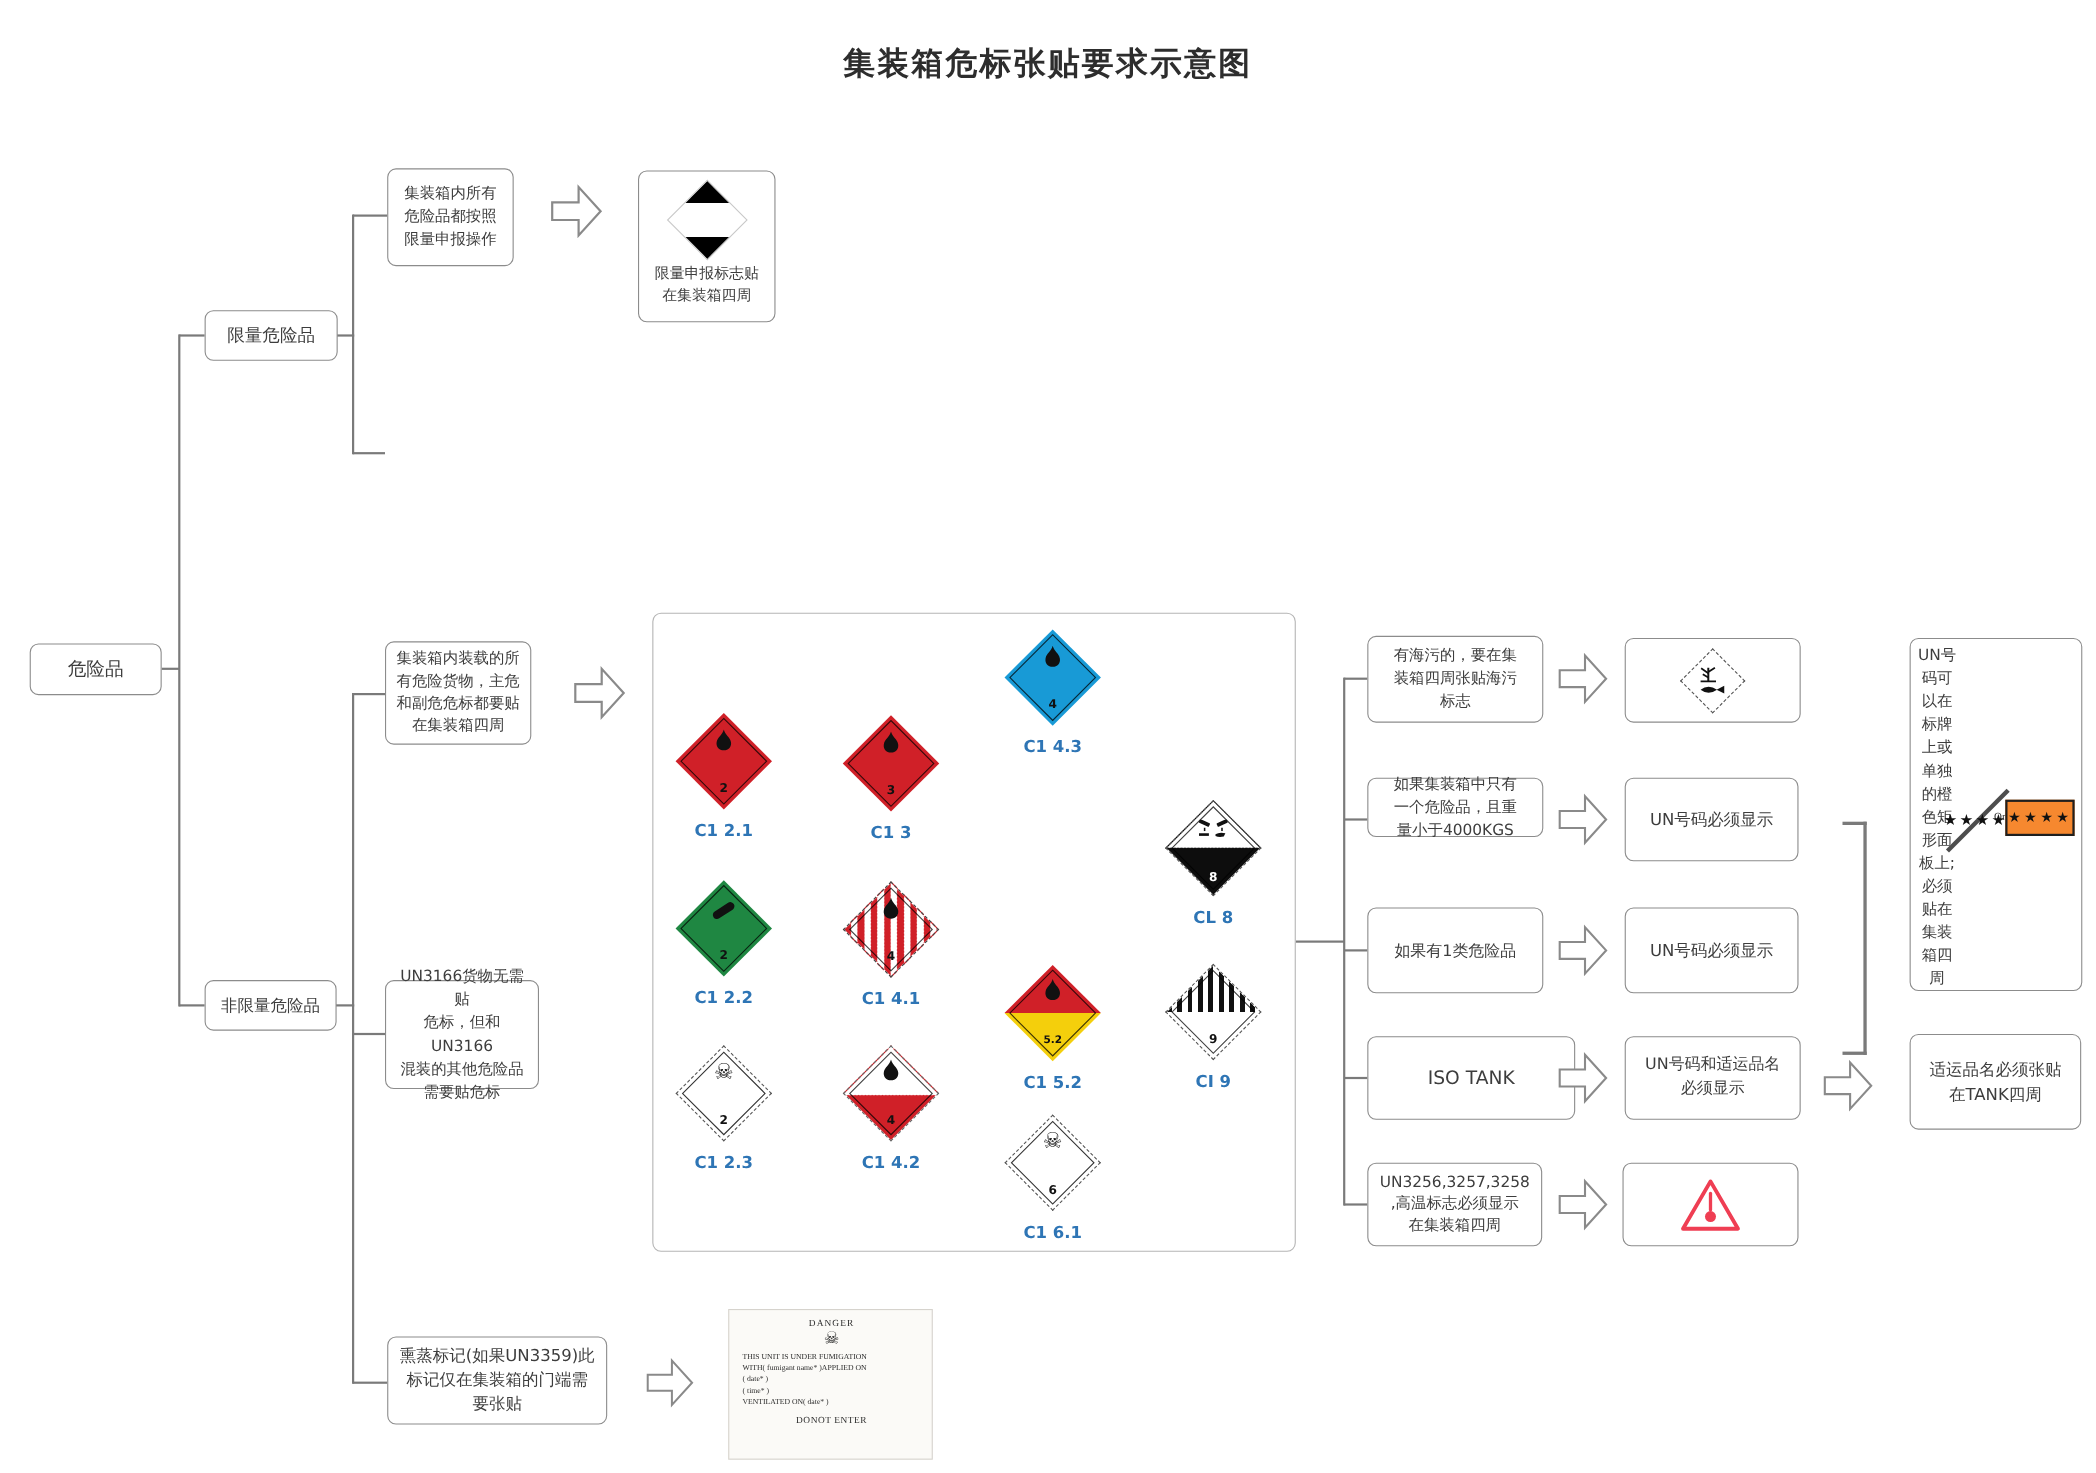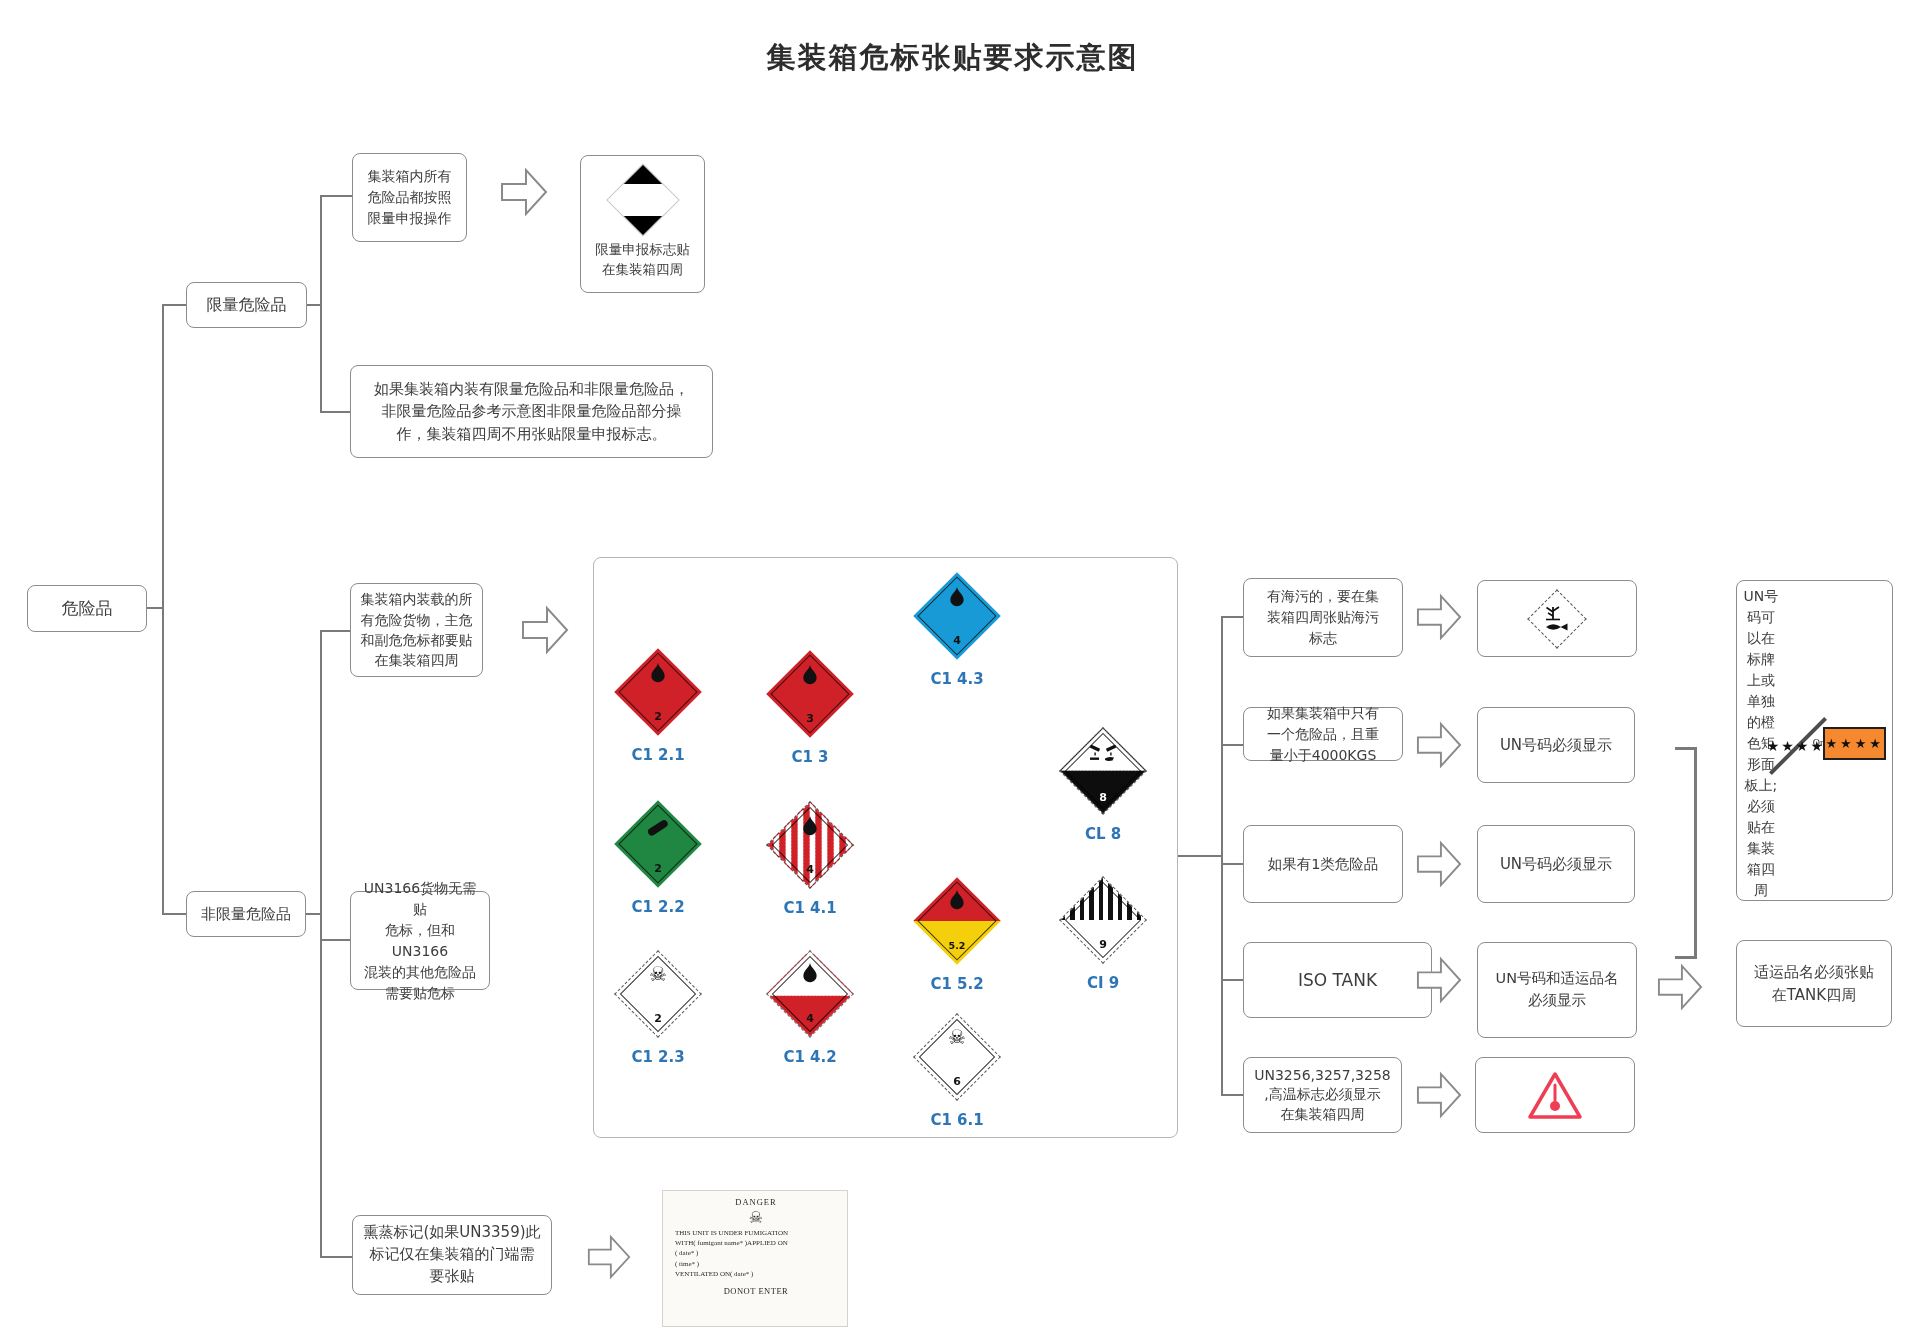--- a/index.html
+++ b/index.html
@@ -145,25 +145,20 @@
         <use href="#blockarrow"></use>
       </svg>
   </div>
   <div class="node" style="left:580px;top:155px;width:125px;height:138px;flex-direction:column;justify-content:flex-start;padding-top:2px">
     <div class="lqdia">
         <div class="lsq"></div>
       </div>
     <span class="pre" style="font-size:13.5px;line-height:1.45">限量申报标志贴
 在集装箱四周</span>
   </div>
-  <div class="node" style="left:350px;top:365px;width:363px;height:93px;font-size:15px">
-    <span class="pre">如果集装箱内装有限量危险品和非限量危险品，
-非限量危险品参考示意图非限量危险品部分操
-作，集装箱四周不用张贴限量申报标志。</span>
-  </div>
 
   <div class="node" style="left:350px;top:583px;width:133px;height:94px;font-size:14px">
     <span class="pre" style="line-height:1.45">集装箱内装载的所
 有危险货物，主危
 和副危危标都要贴
 在集装箱四周</span>
   </div>
   <div class="arrow" style="left:521px;top:603px;width:48px;height:54px">
     <svg width="48" height="54" viewBox="0 0 48 50">
         <use href="#blockarrow"></use>
@@ -340,21 +335,21 @@
   </div>
 
   <div class="node" style="left:1243px;top:942px;width:189px;height:76px;font-size:17px">
     <span>ISO TANK</span>
   </div>
   <div class="arrow" style="left:1416px;top:956px;width:46px;height:48px">
     <svg width="46" height="48" viewBox="0 0 48 50">
         <use href="#blockarrow"></use>
       </svg>
   </div>
-  <div class="node" style="left:1477px;top:942px;width:160px;height:96px;font-size:14.5px">
+  <div class="node" style="left:1477px;top:942px;width:160px;height:76px;font-size:14.5px">
     <span class="pre">UN号码和适运品名
 必须显示</span>
   </div>
 
   <div class="node" style="left:1243px;top:1057px;width:159px;height:76px;font-size:14px">
     <span class="pre" style="line-height:1.4">UN3256,3257,3258
 ,高温标志必须显示
 在集装箱四周</span>
   </div>
   <div class="arrow" style="left:1416px;top:1071px;width:46px;height:48px">

